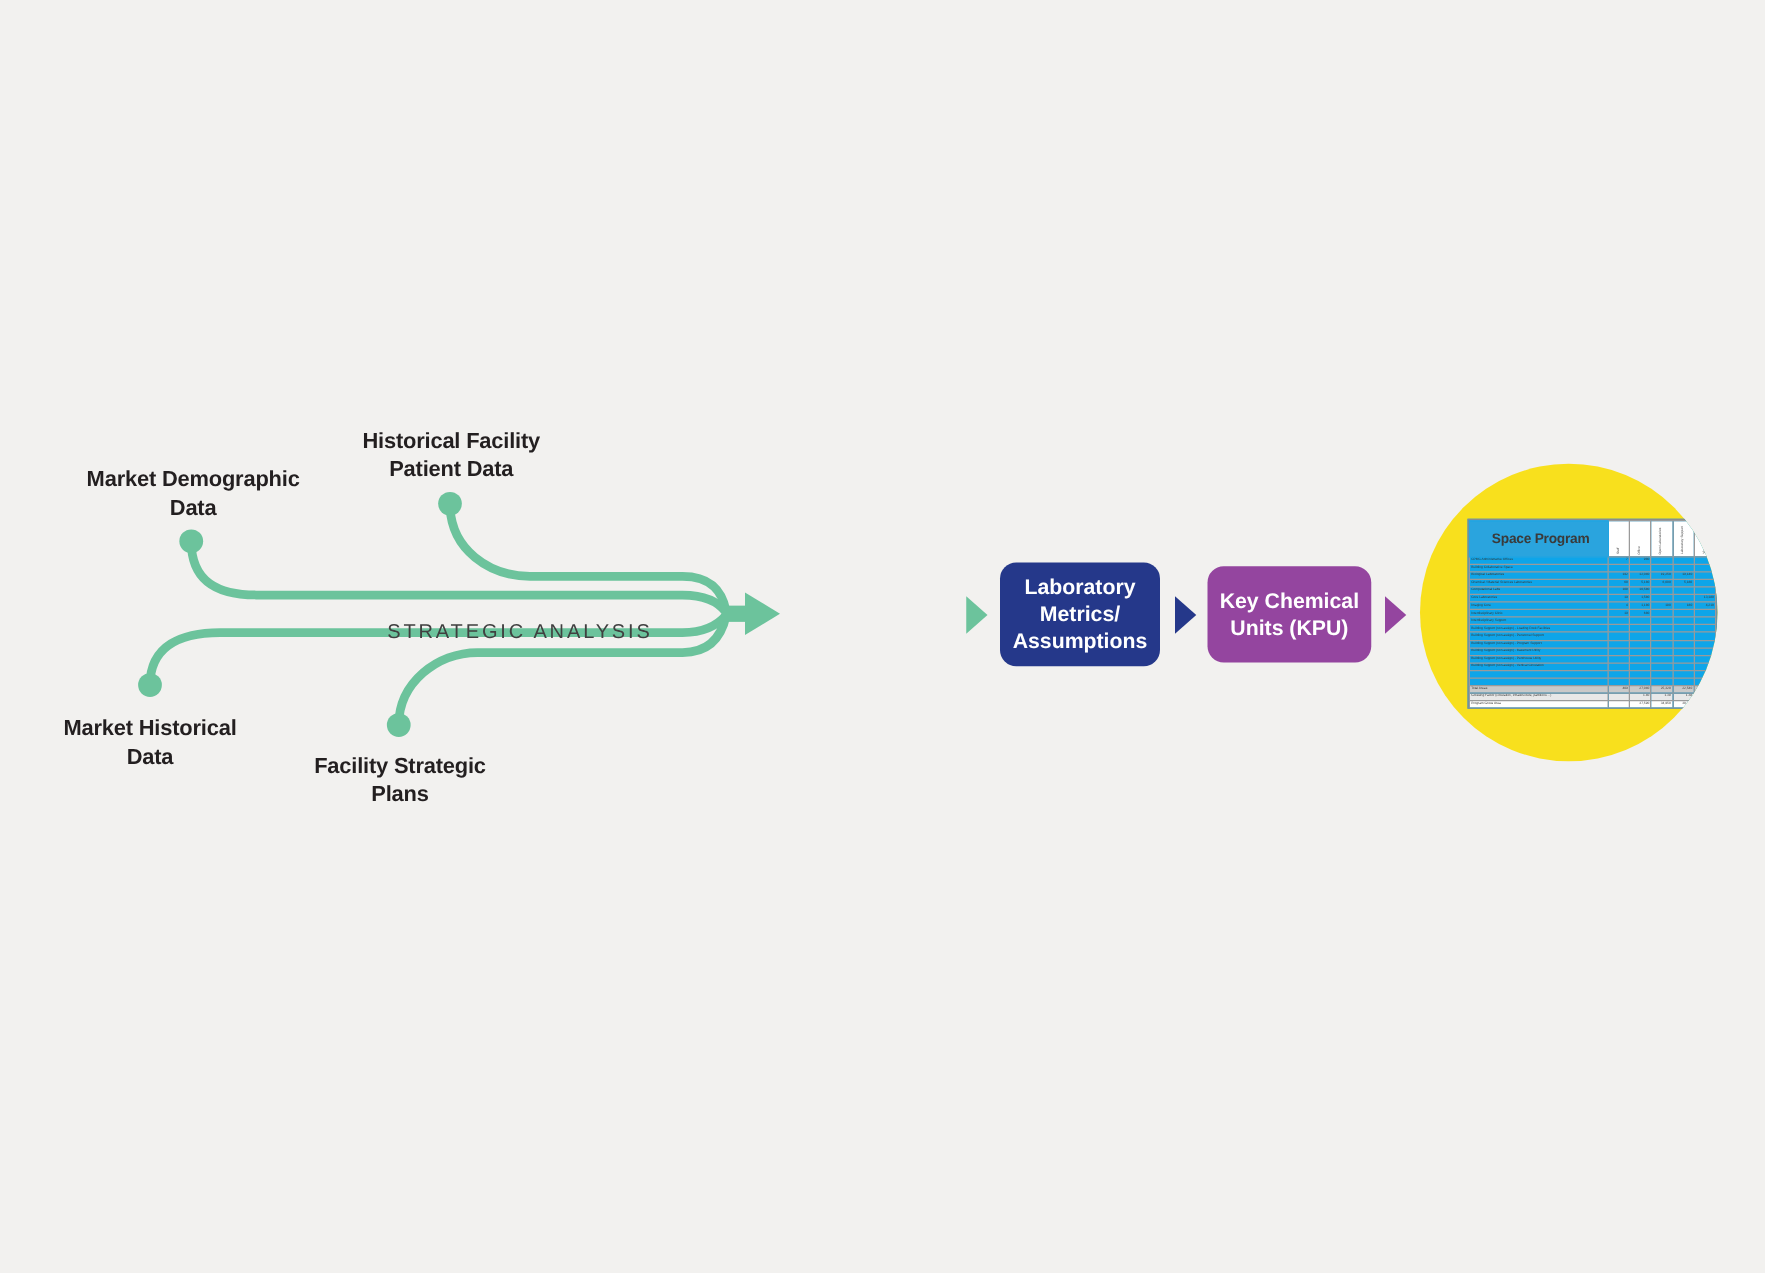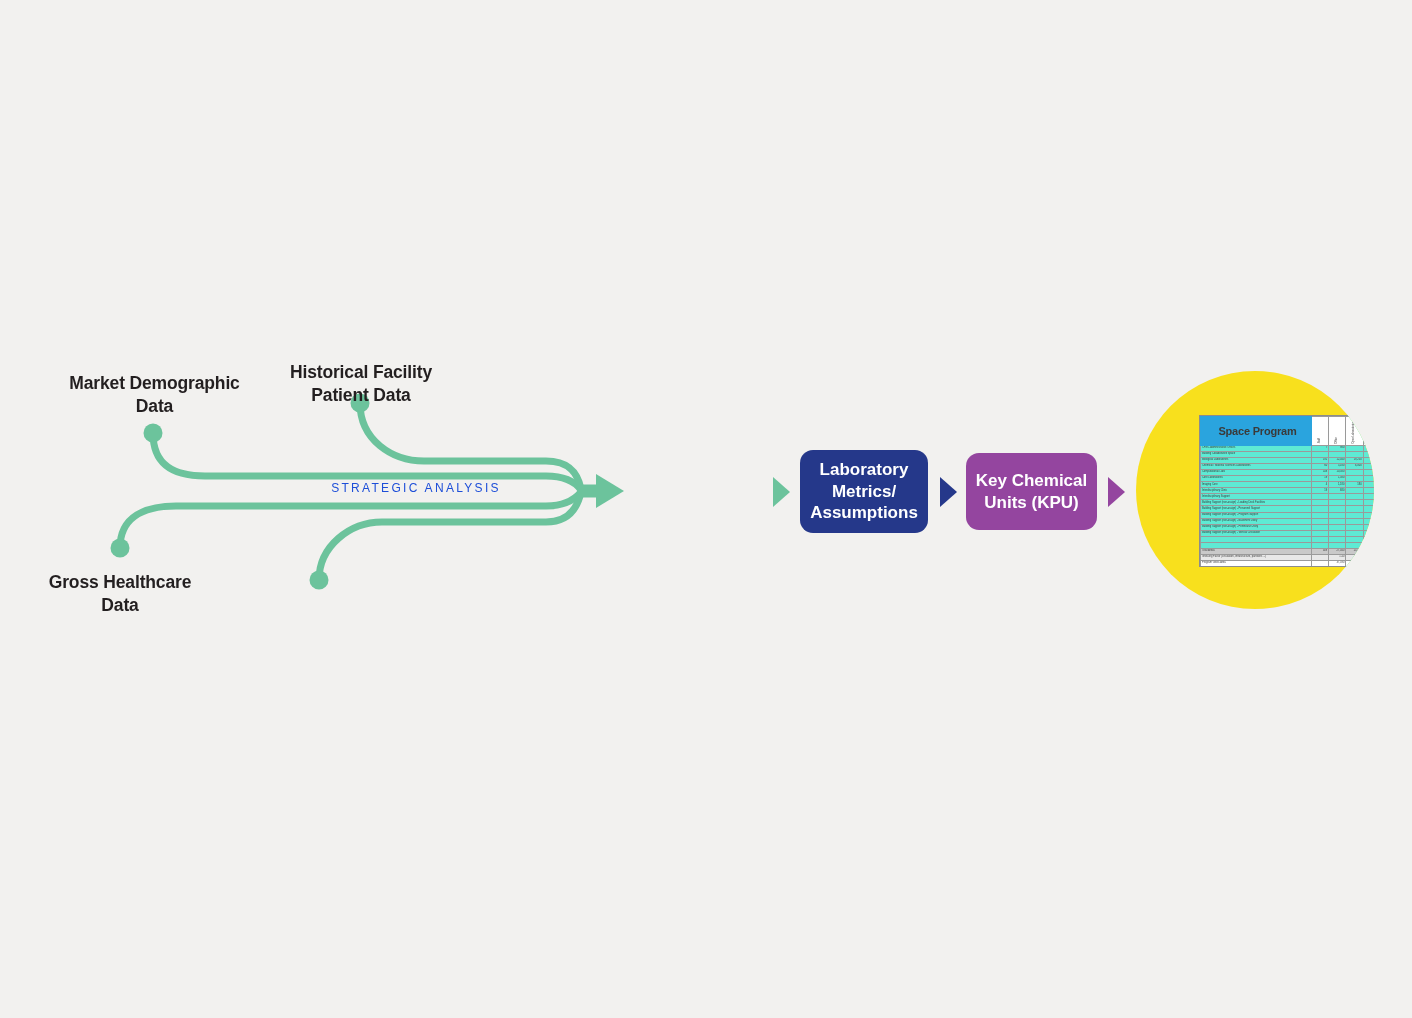--- a/index.html
+++ b/index.html
@@ -36,33 +36,33 @@
     position: absolute;
     color: #231f20;
     font-weight: bold;
     font-size: 17.5px;
     line-height: 1.33;
     text-align: center;
     white-space: pre-line;
     letter-spacing: -0.15px;
   }
   #label-market-demographic { left: 52px;  top: 372px; width: 205px; text-align: center; }
-  #label-historical-facility { left: 262px; top: 341px; width: 198px; margin-top: 20px; }
+  #label-historical-facility { left: 262px; top: 341px; width: 198px; }
   #label-market-healthcare  { left: 20px;  top: 571px; width: 200px; }
   #label-facility-strategic { left: 222px; top: 601px; width: 196px; }
 
   
   #strategic-analysis-caption {
     position: absolute;
     left: 246px;
-    top: 481px;
+    top: 497px;
     width: 340px;
     text-align: center;
-    font-size: 12px;
-    color: #1d4ed8;
+    font-size: 16px;
+    color: #404040;
     letter-spacing: 2.3px;
     font-weight: 400;
     white-space: nowrap;
   }
 
   
   .stage-box {
     position: absolute;
     border-radius: 13px;
     color: #ffffff;
@@ -113,27 +113,26 @@
     border-radius: 50%;
     background: #f8e01d;
     overflow: hidden;
   }
   #space-program-sheet {
     position: absolute;
     left: 38px;
     top: 44px;
     width: 200px;
     height: 152px;
-    background: #5eead4;
+    background: #0ea5e9;
     border: 1px solid #8c8c8c;
     box-sizing: border-box;
     overflow: hidden;
     font-size: 2.6px;
     color: #333;
-    margin-left: 25px;
   }
   .sheet-table {
     border-collapse: collapse;
     width: 100%;
     table-layout: fixed;
   }
   .sheet-table td, .sheet-table th {
     border: 0.4px solid #9a9a9a;
     padding: 0 1px;
     font-size: 2.6px;
@@ -208,23 +207,25 @@
       <circle cx="319" cy="580" r="9.5"></circle>
     </g>
   </svg>
 
   <div class="src-label" id="label-market-demographic">Market Demographic
 Data</div>
 
   <div class="src-label" id="label-historical-facility">Historical Facility
 Patient Data</div>
 
-  <div class="src-label" id="label-market-healthcare">Gross Healthcare
+  <div class="src-label" id="label-market-healthcare">Market Historical
 Data</div>
 
+  <div class="src-label" id="label-facility-strategic">Facility Strategic
+Plans</div>
 
   <div id="strategic-analysis-caption">STRATEGIC ANALYSIS</div>
 
 
   <div class="tri-arrow" id="arrow-to-operational"></div>
 
   <div class="stage-box" id="stage-operational-metrics">Laboratory
 Metrics/
 Assumptions</div>
 

